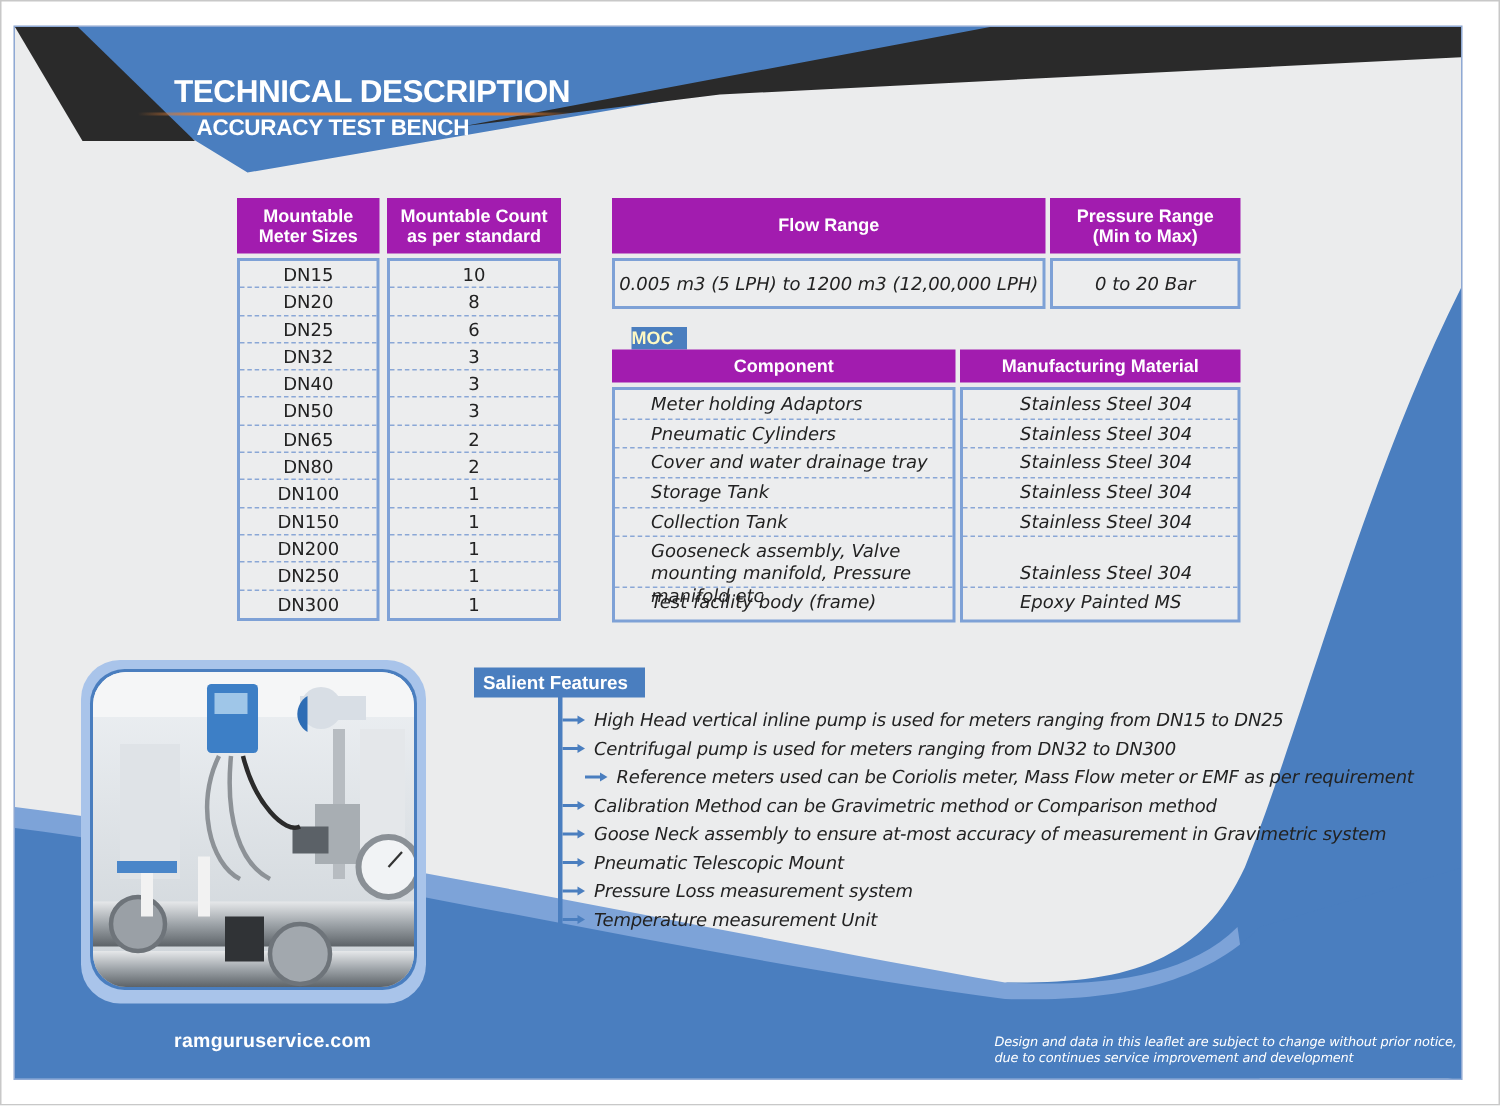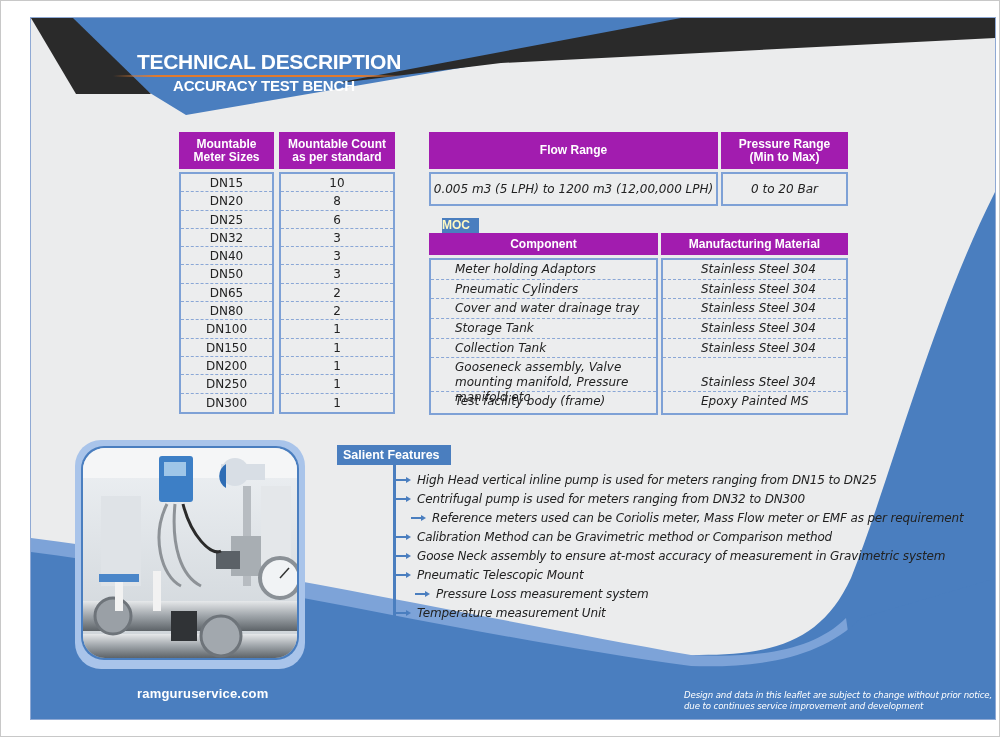--- a/index.html
+++ b/index.html
@@ -1,26 +1,26 @@
 <!DOCTYPE html>
 <html><head>
   <meta charset="utf-8">
   <style>
     * { box-sizing: border-box; margin: 0; padding: 0; }
     html, body { width: 1000px; height: 737px; background: #ffffff; overflow: hidden; }
     body { position: relative; font-family: "DejaVu Sans", sans-serif; color: #222; }
 
     .outer-frame { position: absolute; left: 0; top: 0; width: 1000px; height: 737px; border: 1px solid #c8c8c8; background: #fff; }
-    .page { position: absolute; left: 30px; top: 17px; width: 966px; height: 703px; background: #ebeced; border: 1px solid #8fa9d4; overflow: hidden; }
+    .page { position: absolute; left: 9px; top: 17px; width: 966px; height: 703px; background: #ebeced; border: 1px solid #8fa9d4; overflow: hidden; }
     .bg-svg { position: absolute; left: 0; top: 0; width: 966px; height: 703px; }
 
     .title-block { position: absolute; left: 106px; top: 32px; }
     .title-main { font-family: "Liberation Sans", sans-serif; font-weight: bold; font-size: 21px; color: #ffffff; letter-spacing: -0.3px; }
     .title-line { position: absolute; left: -24px; top: 25px; width: 290px; height: 2px; background: linear-gradient(90deg, rgba(230,120,40,0) 0%, #e07a2e 15%, #e07a2e 85%, rgba(230,120,40,0) 100%); }
-    .title-sub { font-family: "Liberation Sans", sans-serif; font-weight: bold; font-size: 15px; color: #ffffff; margin-left: 36px; margin-top: 3px; letter-spacing: -0.2px; }
+    .title-sub { font-family: "Liberation Sans", sans-serif; font-weight: bold; font-size: 15px; color: #ffffff; margin-left: 15px; margin-top: 3px; letter-spacing: -0.2px; }
 
     .hdr { background: #a21caf; color: #fff; font-family: "Liberation Sans", sans-serif; font-weight: bold; font-size: 12px; text-align: center; display: flex; align-items: center; justify-content: center; line-height: 13px; position: absolute; }
     .box { position: absolute; border: 2px solid #7ea1d6; background: #ecedee; }
     .cell { height: 18.3px; font-size: 12px; line-height: 18px; text-align: center; border-bottom: 1px dashed #8aa7d6; color: #222; font-family: "DejaVu Sans", sans-serif; }
     .cell:last-child { border-bottom: none; }
     .it { font-style: italic; }
 
     .moc-cell { font-style: italic; font-size: 12px; line-height: 19.5px; height: 19.7px; border-bottom: 1px dashed #8aa7d6; padding-left: 24px; color: #222; font-family: "DejaVu Sans", sans-serif; white-space: nowrap; }
     .moc-cell:last-child { border-bottom: none; }
     .moc-cell.tall { height: 34px; line-height: 15px; padding-top: 2px; white-space: normal; }
@@ -218,21 +218,21 @@
     <span class="ftext">Calibration Method can be Gravimetric method or Comparison method</span>
   </div>
   <div class="feature" style="top:528px;">
     <span class="arrow"></span>
     <span class="ftext">Goose Neck assembly to ensure at-most accuracy of measurement in Gravimetric system</span>
   </div>
   <div class="feature" style="top:547px;">
     <span class="arrow"></span>
     <span class="ftext">Pneumatic Telescopic Mount</span>
   </div>
-  <div class="feature" style="top:566px;padding-left:19px;">
+  <div class="feature" style="top:566px;">
     <span class="arrow"></span>
     <span class="ftext">Pressure Loss measurement system</span>
   </div>
   <div class="feature" style="top:585px;">
     <span class="arrow"></span>
     <span class="ftext">Temperature measurement Unit</span>
   </div>
 
   <div class="footer-url">ramguruservice.com</div>
   <div class="footer-note">

